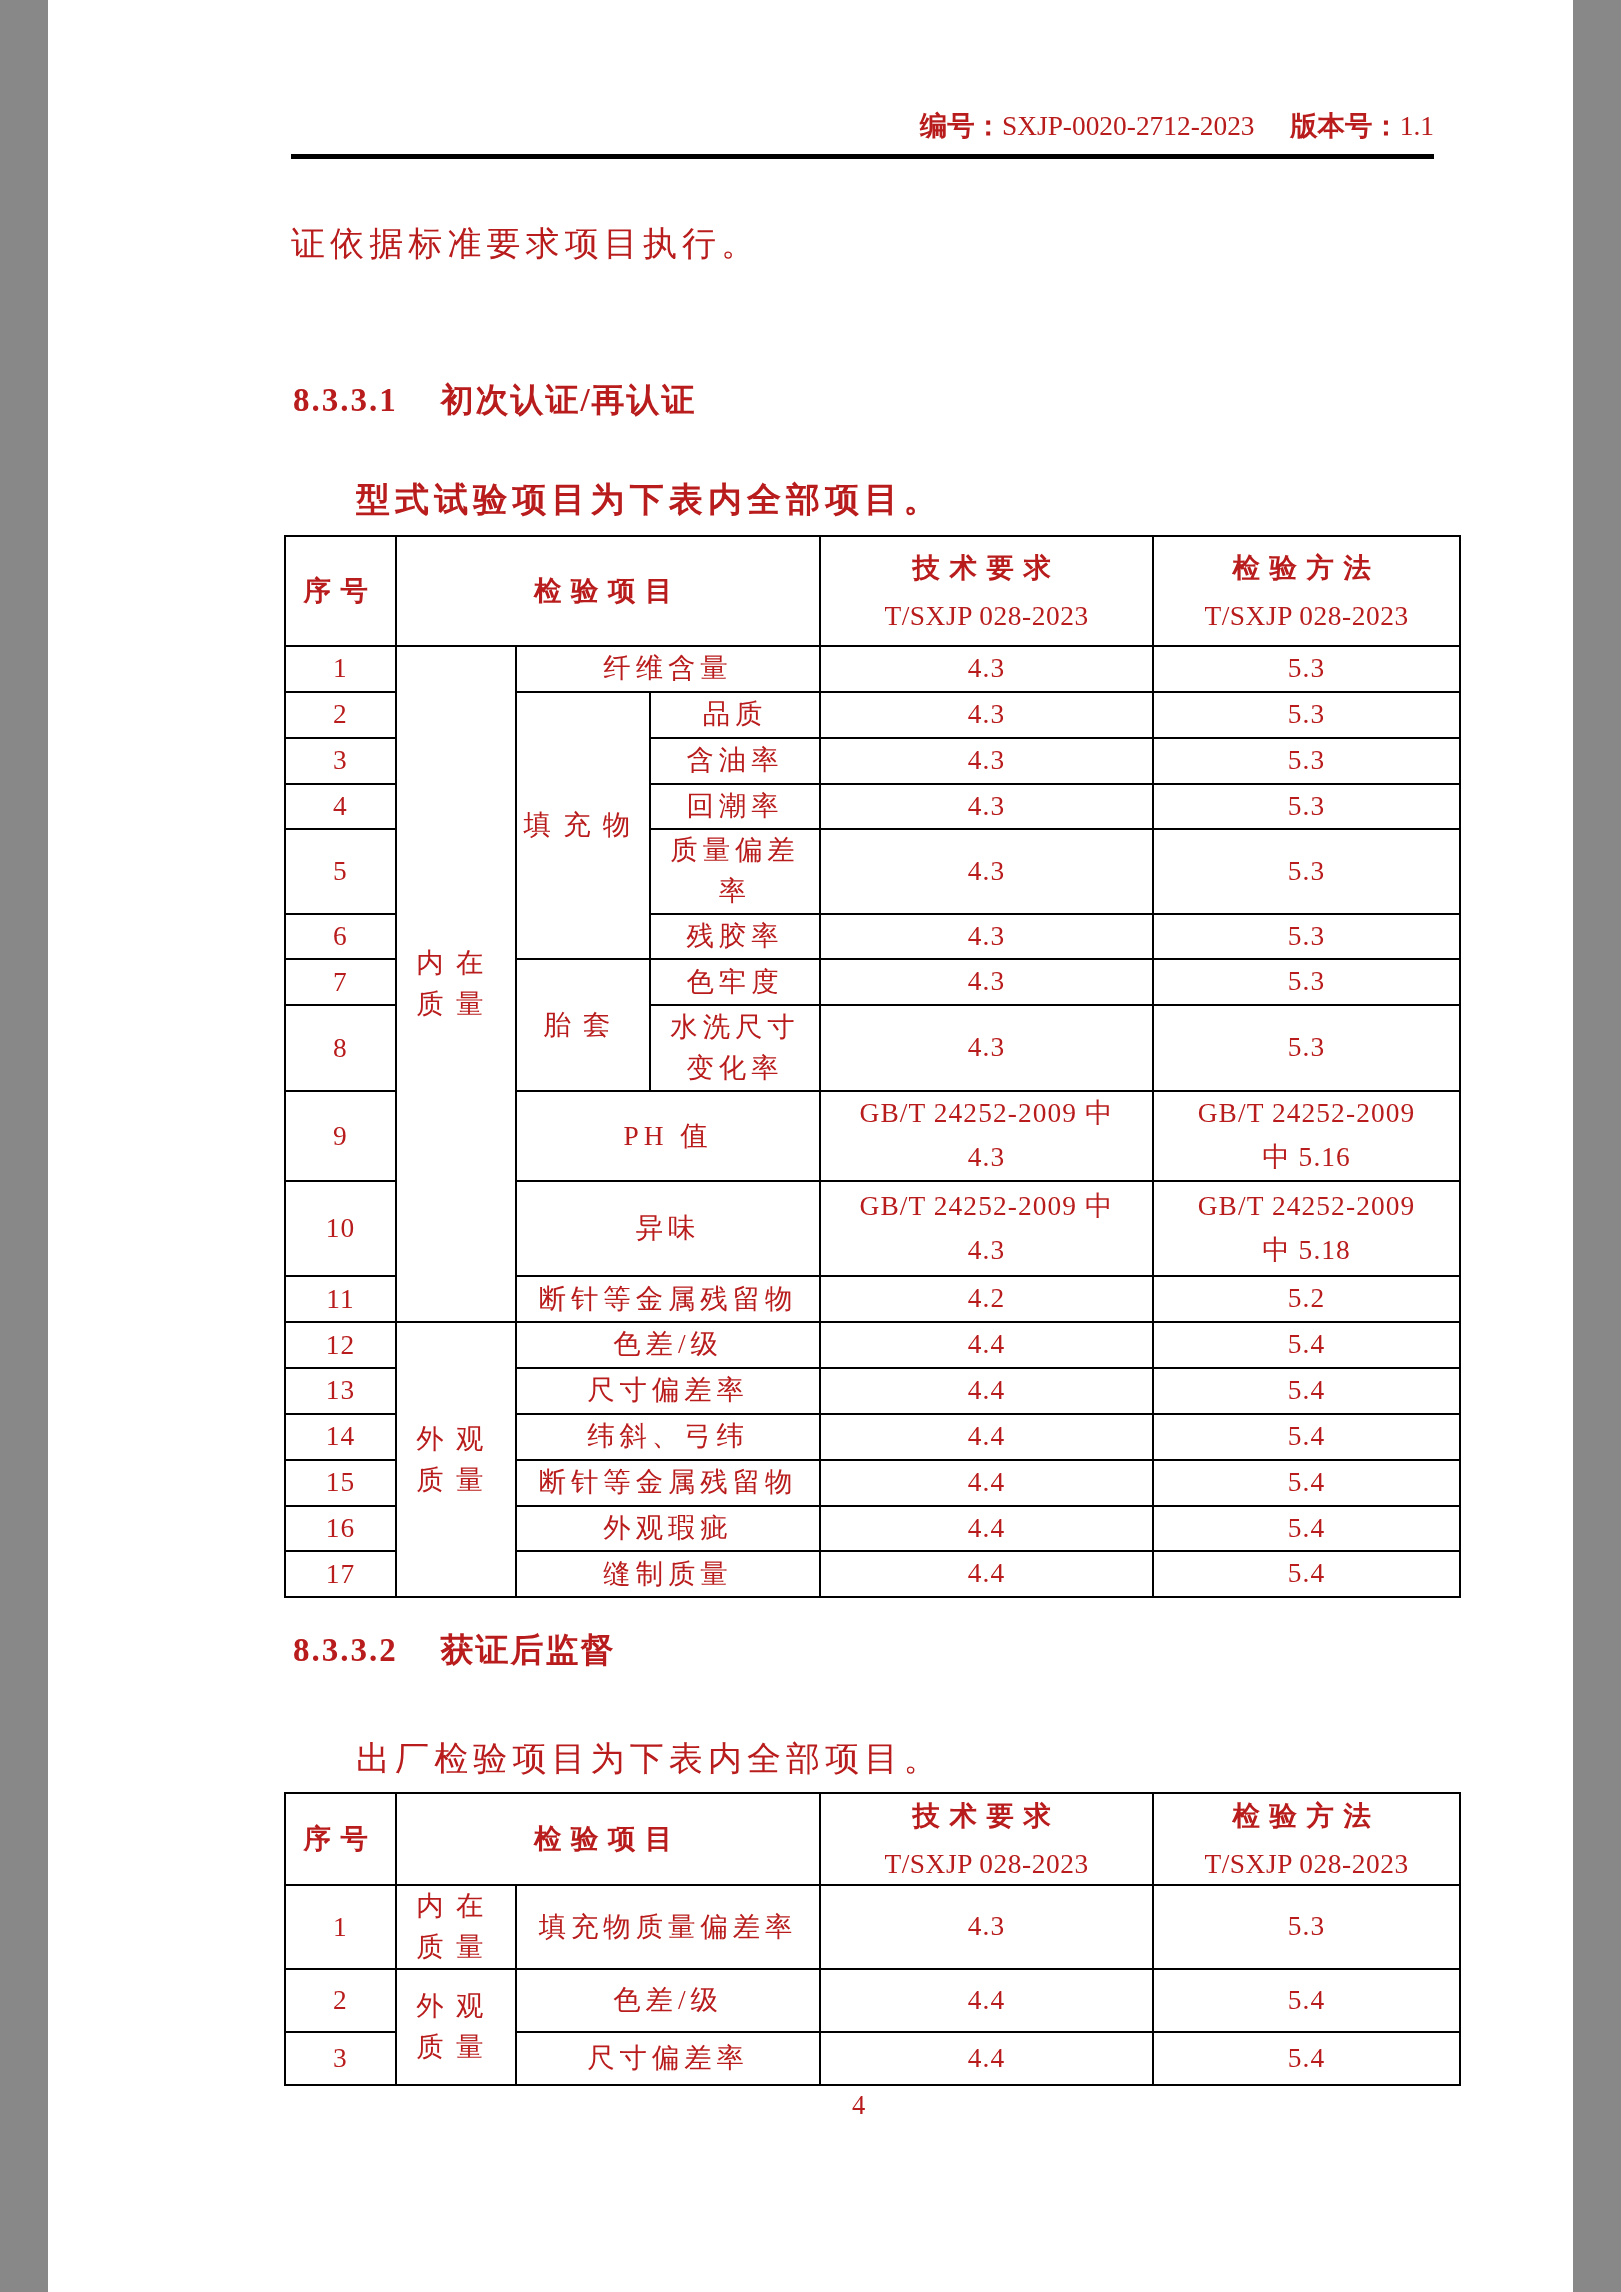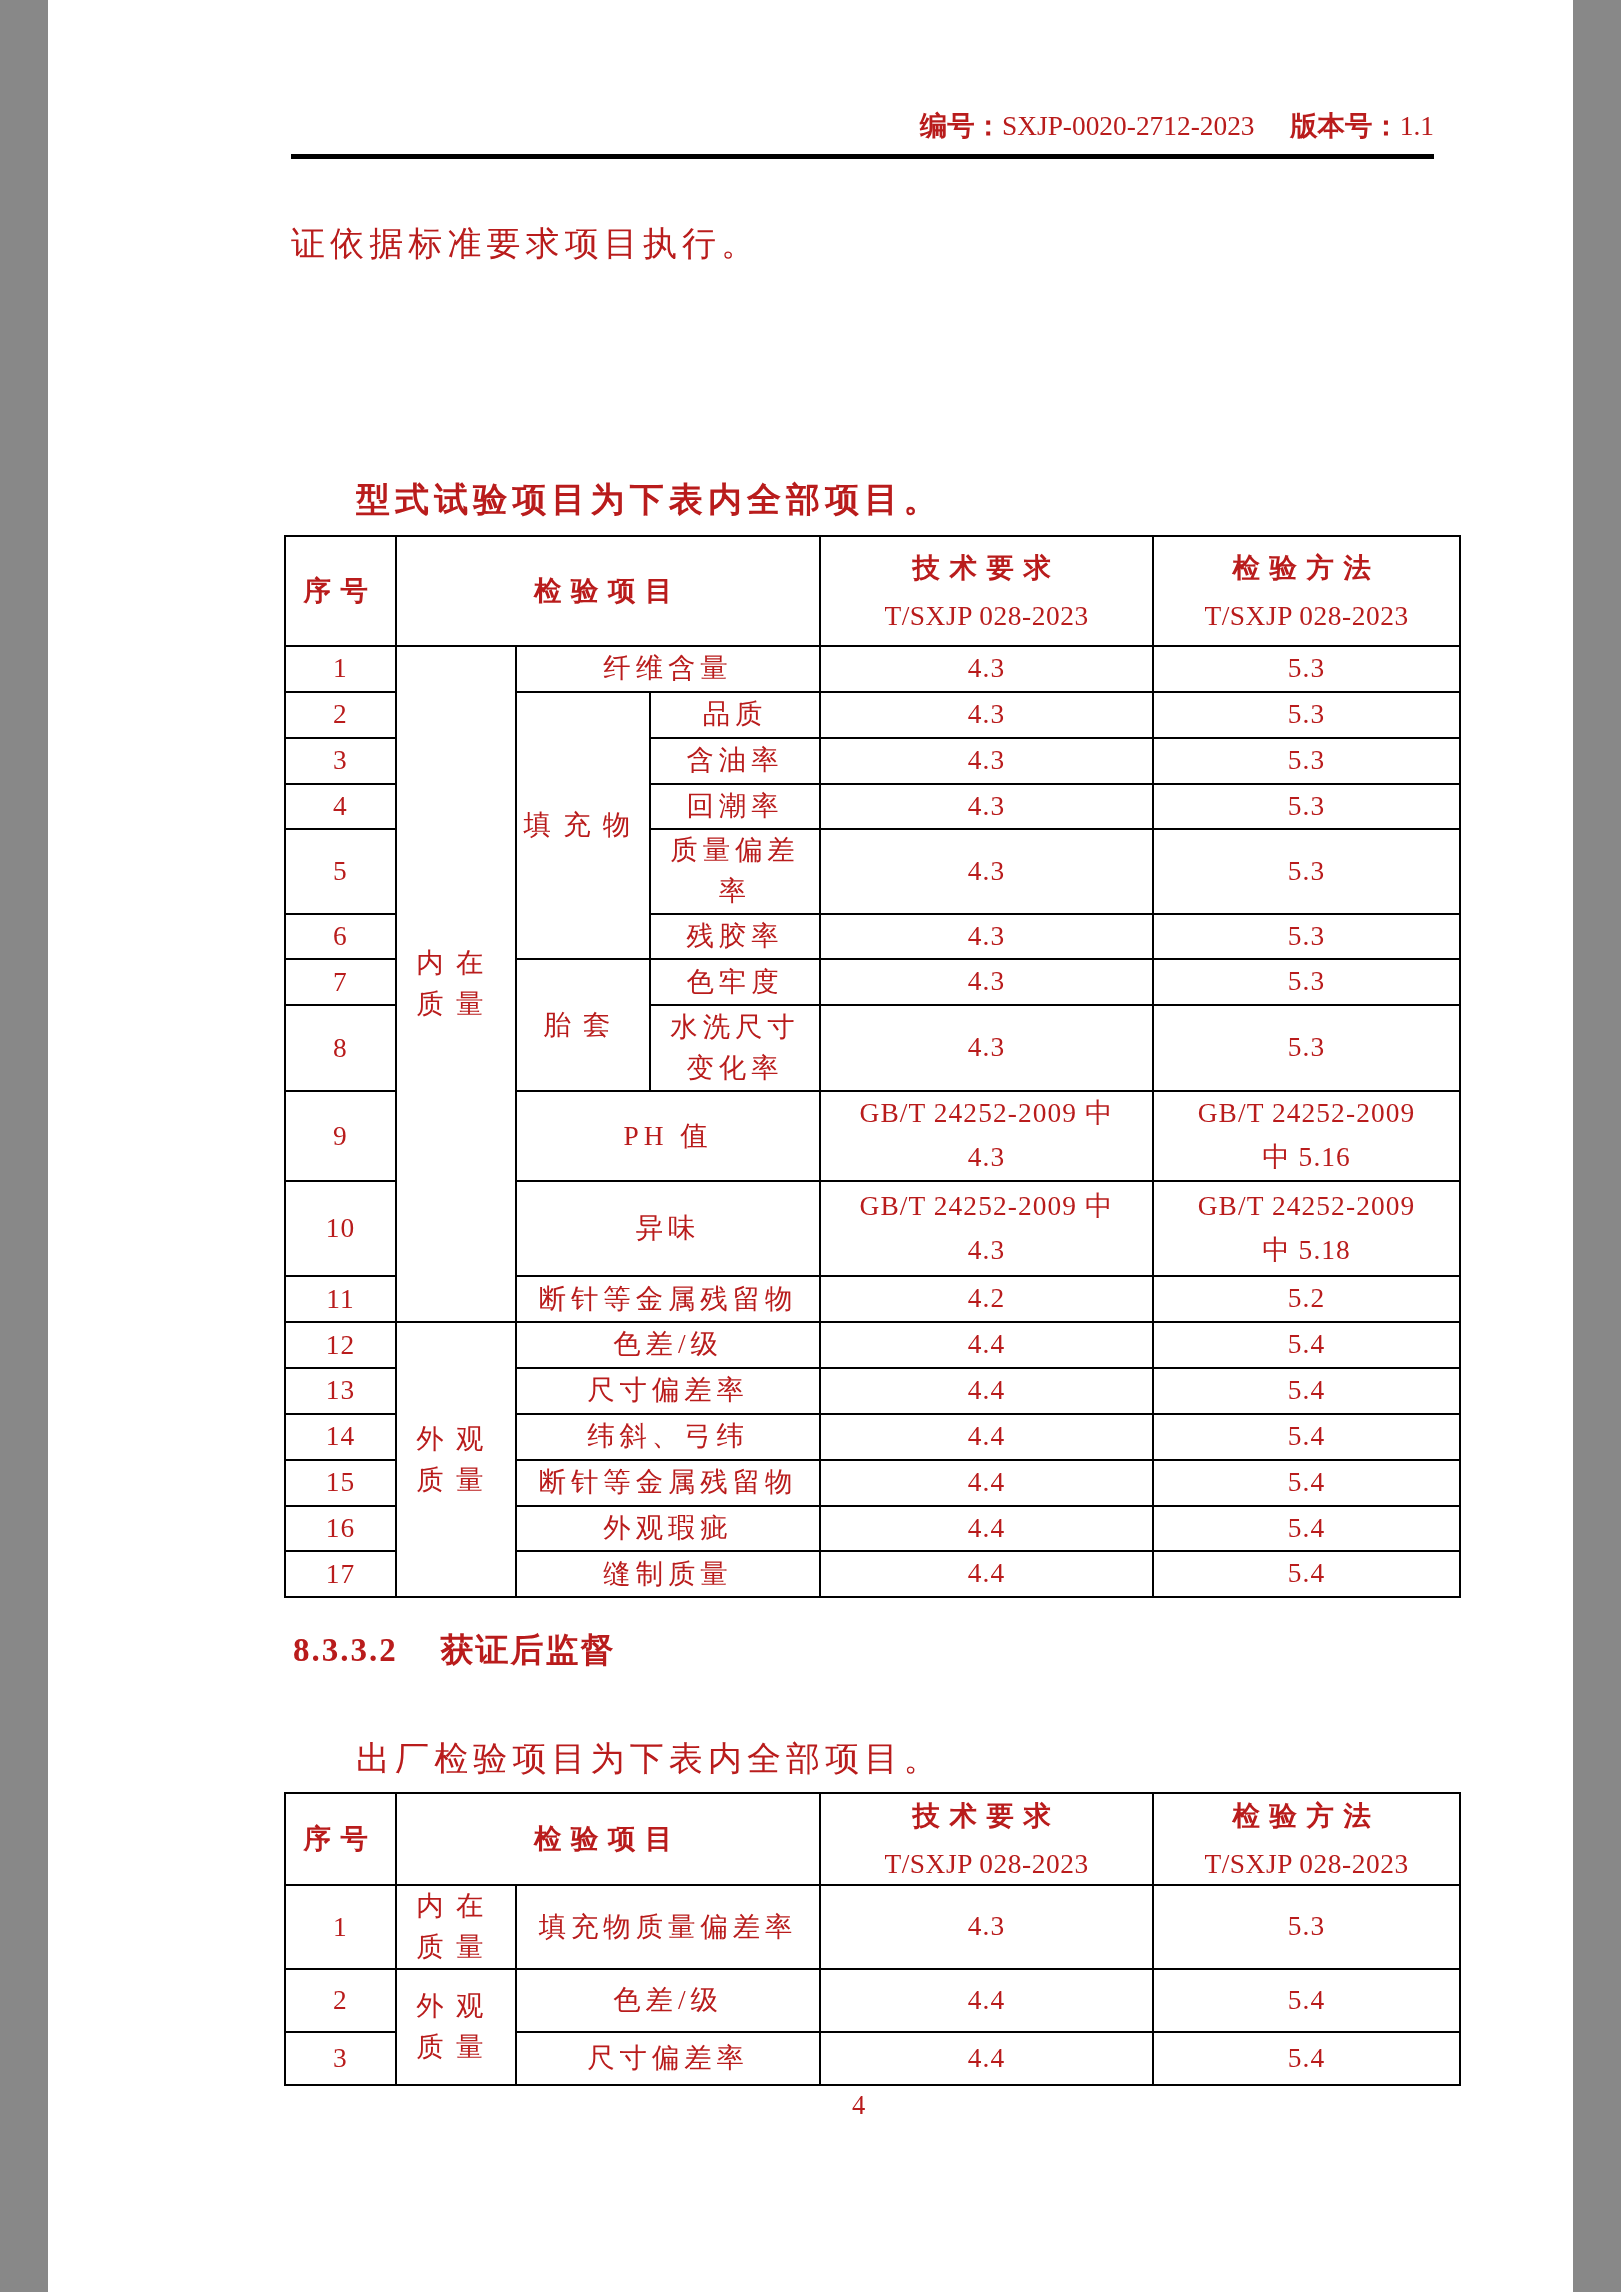--- a/index.html
+++ b/index.html
@@ -74,20 +74,23 @@
 
 <div class="page">
 
   <div class="doc-header">
     <span class="lbl">编号：</span><span>SXJP-0020-2712-2023</span><span class="lbl ver-lbl">版本号：</span><span>1.1</span>
   </div>
   <div class="rule"></div>
 
   <div class="para" id="p-cont">证依据标准要求项目执行。</div>
 
+  <div class="section-heading" id="h1">
+    <span class="num">8.3.3.1</span><span>初次认证/再认证</span>
+  </div>
 
   <div class="para" id="p1">型式试验项目为下表内全部项目。</div>
 
   <table class="tbl" id="t1">
     <colgroup>
       <col style="width:111px">
         <col style="width:120px">
         <col style="width:134px">
       <col style="width:170px">
         <col style="width:333px">

